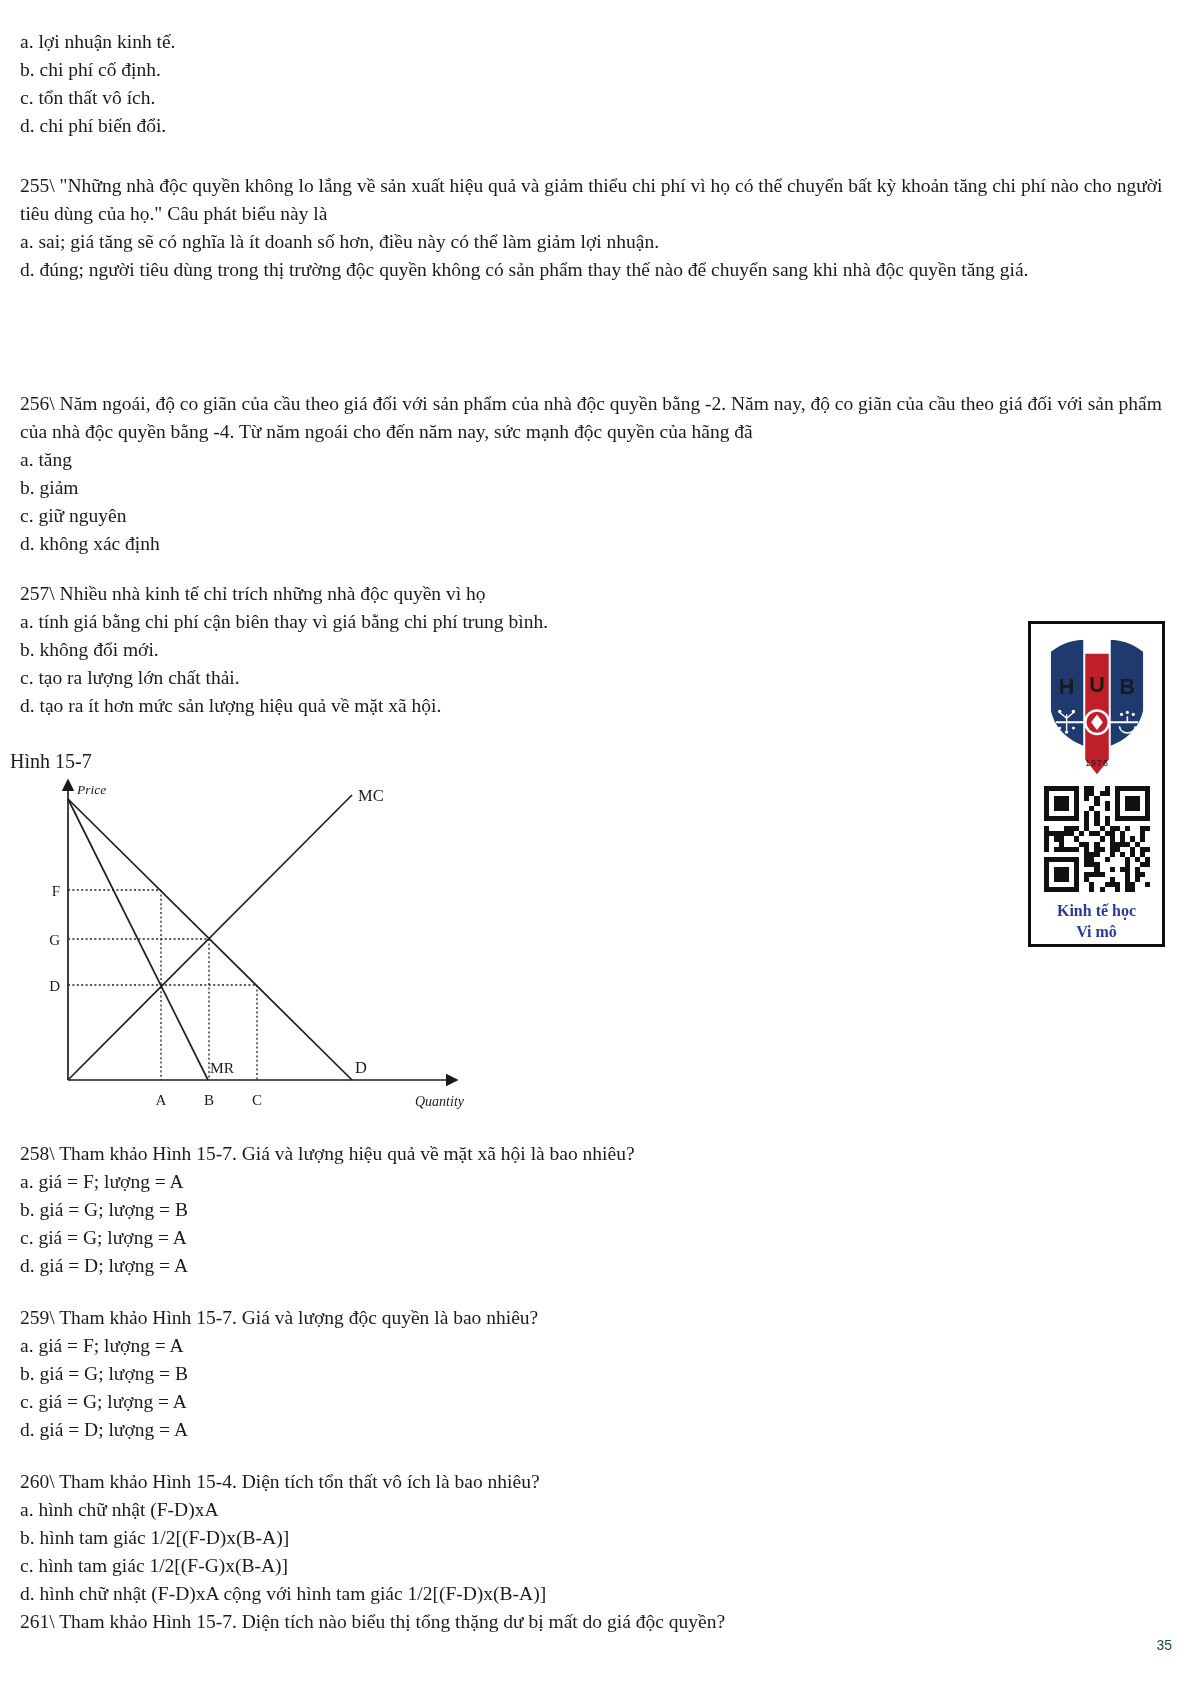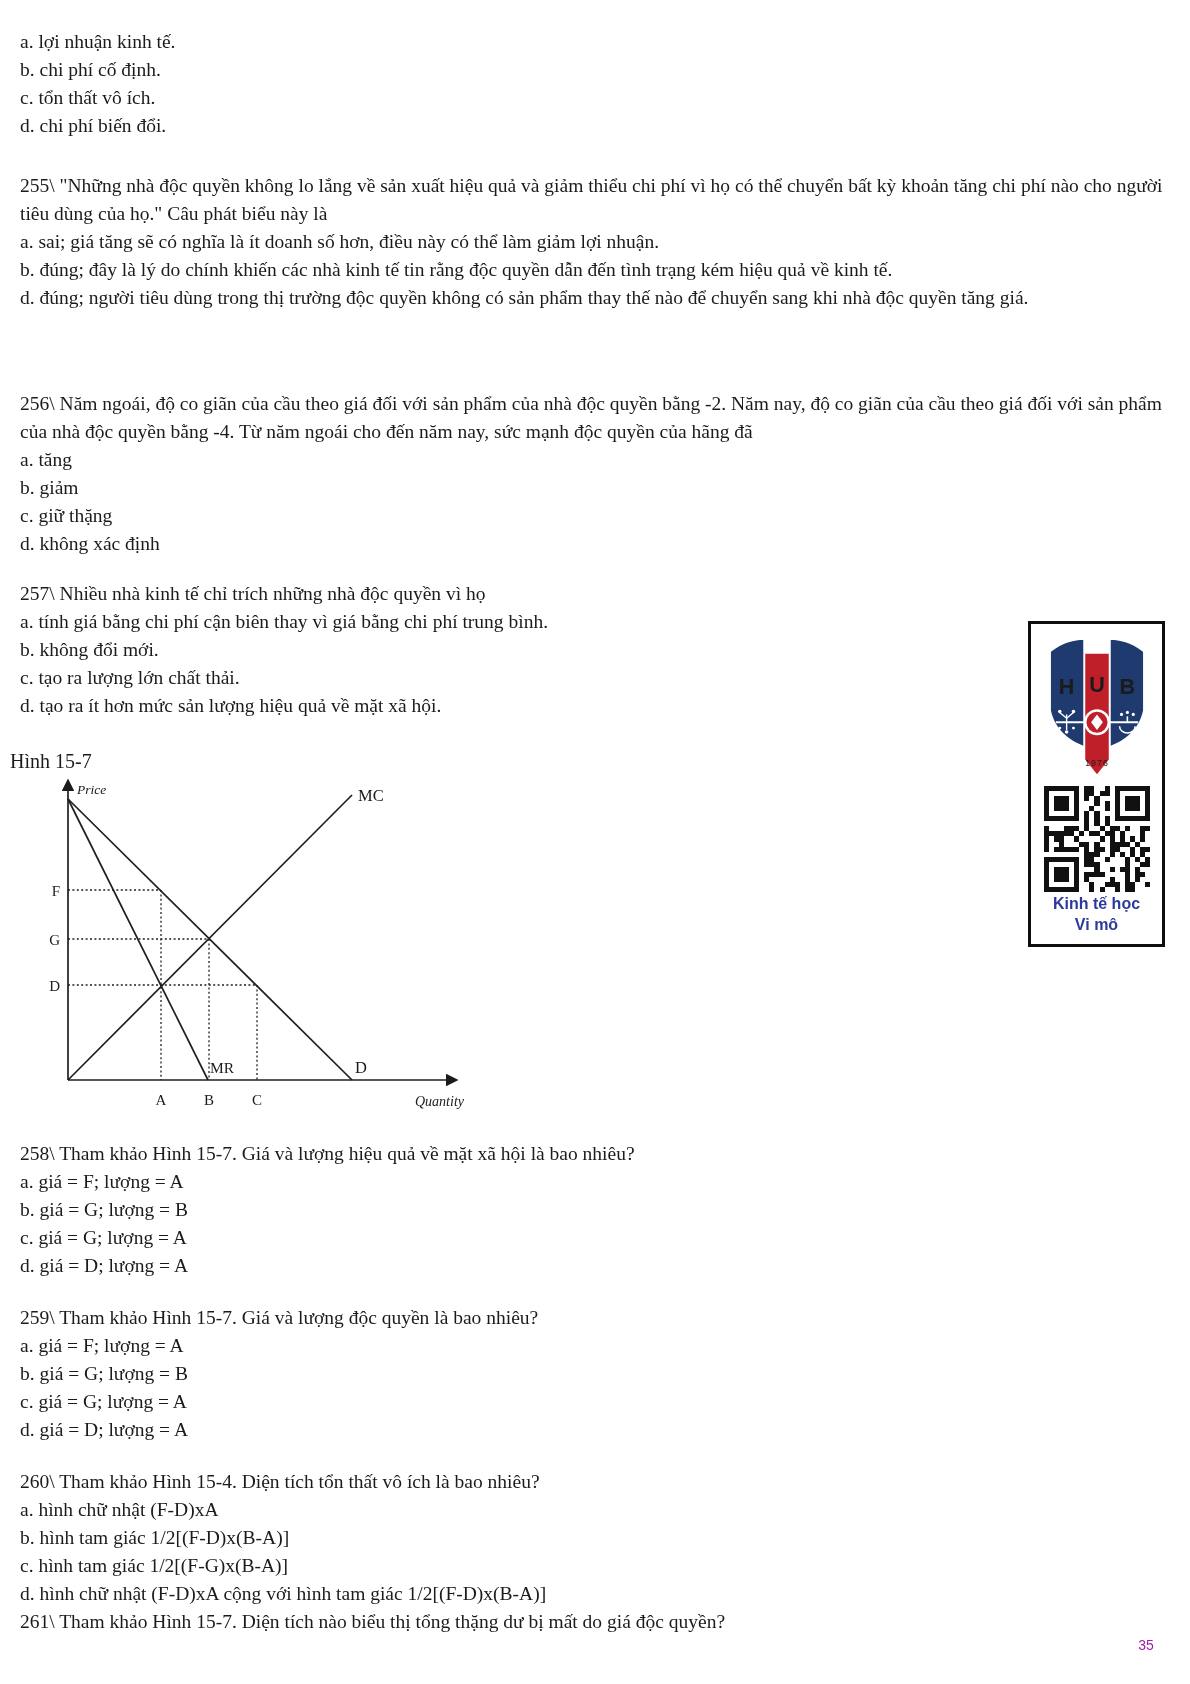--- a/index.html
+++ b/index.html
@@ -17,26 +17,26 @@
   }
   .figure-svg{position:absolute;left:40px;top:770px;}
   .card{
     position:absolute;left:1028px;top:621px;width:137px;height:326px;
     border:3px solid #0e0e0e;background:#ffffff;box-sizing:border-box;
     text-align:center;
   }
   .logo-svg{display:block;margin:12px auto 0 auto;}
   .qr-svg{display:block;margin:3px auto 0 auto;}
   .card-caption{
-    margin-top:1px;font-family:Liberation Sans, sans-serif;font-weight:bold;
+    margin-top:8px;font-family:Liberation Serif, serif;font-weight:bold;
     color:#2b3a9b;font-size:16px;line-height:21px;
   }
   .pagenum{
-    position:absolute;left:1120px;top:1637px;width:52px;text-align:center;
-    font-family:"Liberation Sans",sans-serif;font-size:14px;color:#a21caf;
+    position:absolute;left:1120px;top:1637px;width:52px;text-align:right;
+    font-family:"Liberation Sans",sans-serif;font-size:14px;color:#14532d;
   }
   svg text{font-family:"Liberation Serif",serif;fill:#1b1b1b;}
   .ax-lab{font-style:italic;font-size:13.5px;}
   .curve-lab{font-size:16.5px;}
   .tick-lab{font-size:15px;}
 </style>
 </head>
 <body>
 
 <div class="page">
@@ -44,29 +44,28 @@
   <div class="tblock" style="top:28px">
     <div class="line">a. lợi nhuận kinh tế.</div>
     <div class="line">b. chi phí cố định.</div>
     <div class="line">c. tổn thất vô ích.</div>
     <div class="line">d. chi phí biến đổi.</div>
   </div>
 
   <section class="tblock" style="top:172px">
     <div class="line">255\ "Những nhà độc quyền không lo lắng về sản xuất hiệu quả và giảm thiểu chi phí vì họ có thể chuyển bất kỳ khoản tăng chi phí nào cho người tiêu dùng của họ." Câu phát biểu này là</div>
     <div class="line">a. sai; giá tăng sẽ có nghĩa là ít doanh số hơn, điều này có thể làm giảm lợi nhuận.</div>
-    <div class="line">b. đúng; đây là lý do chính khiến các nhà kinh tế tin rằng độc quyền dẫn đến tình trạng kém hiệu quả về kinh tế.</div>
     <div class="line">d. đúng; người tiêu dùng trong thị trường độc quyền không có sản phẩm thay thế nào để chuyển sang khi nhà độc quyền tăng giá.</div>
   </section>
 
   <section class="tblock" style="top:390px">
     <div class="line">256\ Năm ngoái, độ co giãn của cầu theo giá đối với sản phẩm của nhà độc quyền bằng -2. Năm nay, độ co giãn của cầu theo giá đối với sản phẩm của nhà độc quyền bằng -4. Từ năm ngoái cho đến năm nay, sức mạnh độc quyền của hãng đã</div>
     <div class="line">a. tăng</div>
     <div class="line">b. giảm</div>
-    <div class="line">c. giữ thặng</div>
+    <div class="line">c. giữ nguyên</div>
     <div class="line">d. không xác định</div>
   </section>
 
   <section class="tblock" style="top:580px;width:940px">
     <div class="line">257\ Nhiều nhà kinh tế chỉ trích những nhà độc quyền vì họ</div>
     <div class="line">a. tính giá bằng chi phí cận biên thay vì giá bằng chi phí trung bình.</div>
     <div class="line">b. không đổi mới.</div>
     <div class="line">c. tạo ra lượng lớn chất thải.</div>
     <div class="line">d. tạo ra ít hơn mức sản lượng hiệu quả về mặt xã hội.</div>
   </section>

